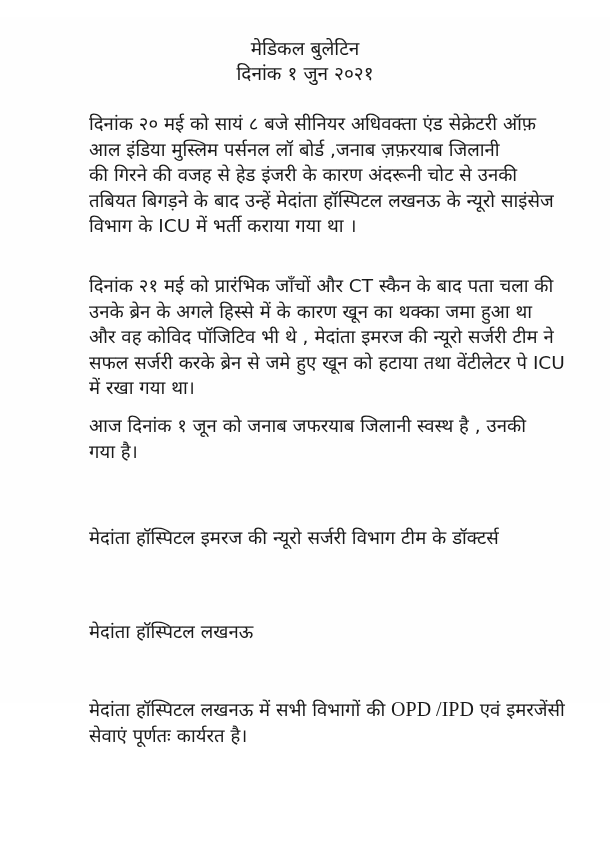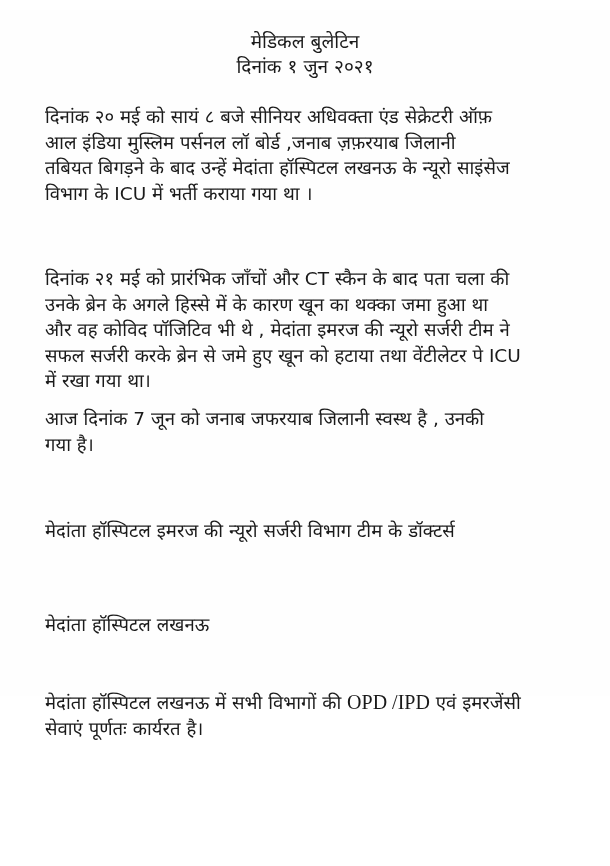--- a/index.html
+++ b/index.html
@@ -1,49 +1,50 @@
 <!DOCTYPE html>
 <html><head>
 <meta charset="utf-8">
 <style>
   html, body { margin: 0; padding: 0; background: #ffffff; }
   body { width: 610px; height: 866px; position: relative; overflow: hidden;
          font-family: "DejaVu Sans", "Liberation Sans", sans-serif; color: #1a1a1a; }
-  .page { position: absolute; left: 0; top: 10px; width: 610px; height: 686px; background: #fefefe; }
+  .page { position: absolute; left: 0; top: 17px; width: 610px; height: 686px; background: #fefefe; }
   .title { position: absolute; left: 0; width: 610px; text-align: center; font-size: 19px; line-height: 24px; }
   .para { position: absolute; left: 45px; width: 560px; font-size: 18.5px; line-height: 25.5px; white-space: nowrap; }
-  .line { display: block; height: 25.5px; }
+  .line { display: block; height: 25.5px; margin-left: 44px; }
   .latin { font-family: "Liberation Serif", serif; font-size: 20px; }
   .bold { font-weight: normal; }
 </style>
 </head>
 <body>
 
 <div class="page">
 
   <div class="title" style="top:19px;">मेडिकल बुलेटिन</div>
   <div class="title" style="top:44px;">दिनांक १ जुन  २०२१</div>
 
   <div class="para" style="top:94px;">
     <span class="line">दिनांक २० मई को सायं ८ बजे सीनियर  अधिवक्ता एंड  सेक्रेटरी  ऑफ़</span>
     <span class="line"> आल  इंडिया  मुस्लिम  पर्सनल  लॉ  बोर्ड ,जनाब  ज़फ़रयाब  जिलानी</span>
+    <span class="line"> की गिरने  की वजह से हेड इंजरी के कारण अंदरूनी चोट  से  उनकी</span>
     <span class="line">तबियत बिगड़ने के बाद  उन्हें मेदांता हॉस्पिटल लखनऊ के न्यूरो साइंसेज</span>
     <span class="line">विभाग के  ICU में  भर्ती कराया गया था ।</span>
   </div>
 
   <div class="para" style="top:256px;">
     <span class="line">दिनांक २१ मई  को प्रारंभिक जाँचों और CT स्कैन के बाद पता चला की</span>
     <span class="line">उनके ब्रेन  के अगले हिस्से में के कारण  खून  का थक्का जमा हुआ था</span>
     <span class="line"> और वह कोविद पॉजिटिव भी  थे , मेदांता इमरज की न्यूरो सर्जरी टीम ने</span>
     <span class="line">सफल सर्जरी करके ब्रेन से जमे हुए खून को हटाया तथा वेंटीलेटर पे ICU</span>
     <span class="line">में रखा गया था।</span>
   </div>
 
   <div class="para" style="top:396px;">
-    <span class="line">आज दिनांक 7  जून  को जनाब जफरयाब जिलानी स्वस्थ है , उनकी</span>
+    <span class="line">आज दिनांक १  जून  को जनाब जफरयाब जिलानी स्वस्थ है , उनकी</span>
     <span class="line">गया है।</span>
   </div>
 
   <div class="para" style="top:508px;">
     <span class="line">मेदांता हॉस्पिटल इमरज की  न्यूरो सर्जरी  विभाग  टीम के  डॉक्टर्स</span>
   </div>
 
   <div class="para" style="top:602px;">
     <span class="line">मेदांता हॉस्पिटल लखनऊ</span>
   </div>

